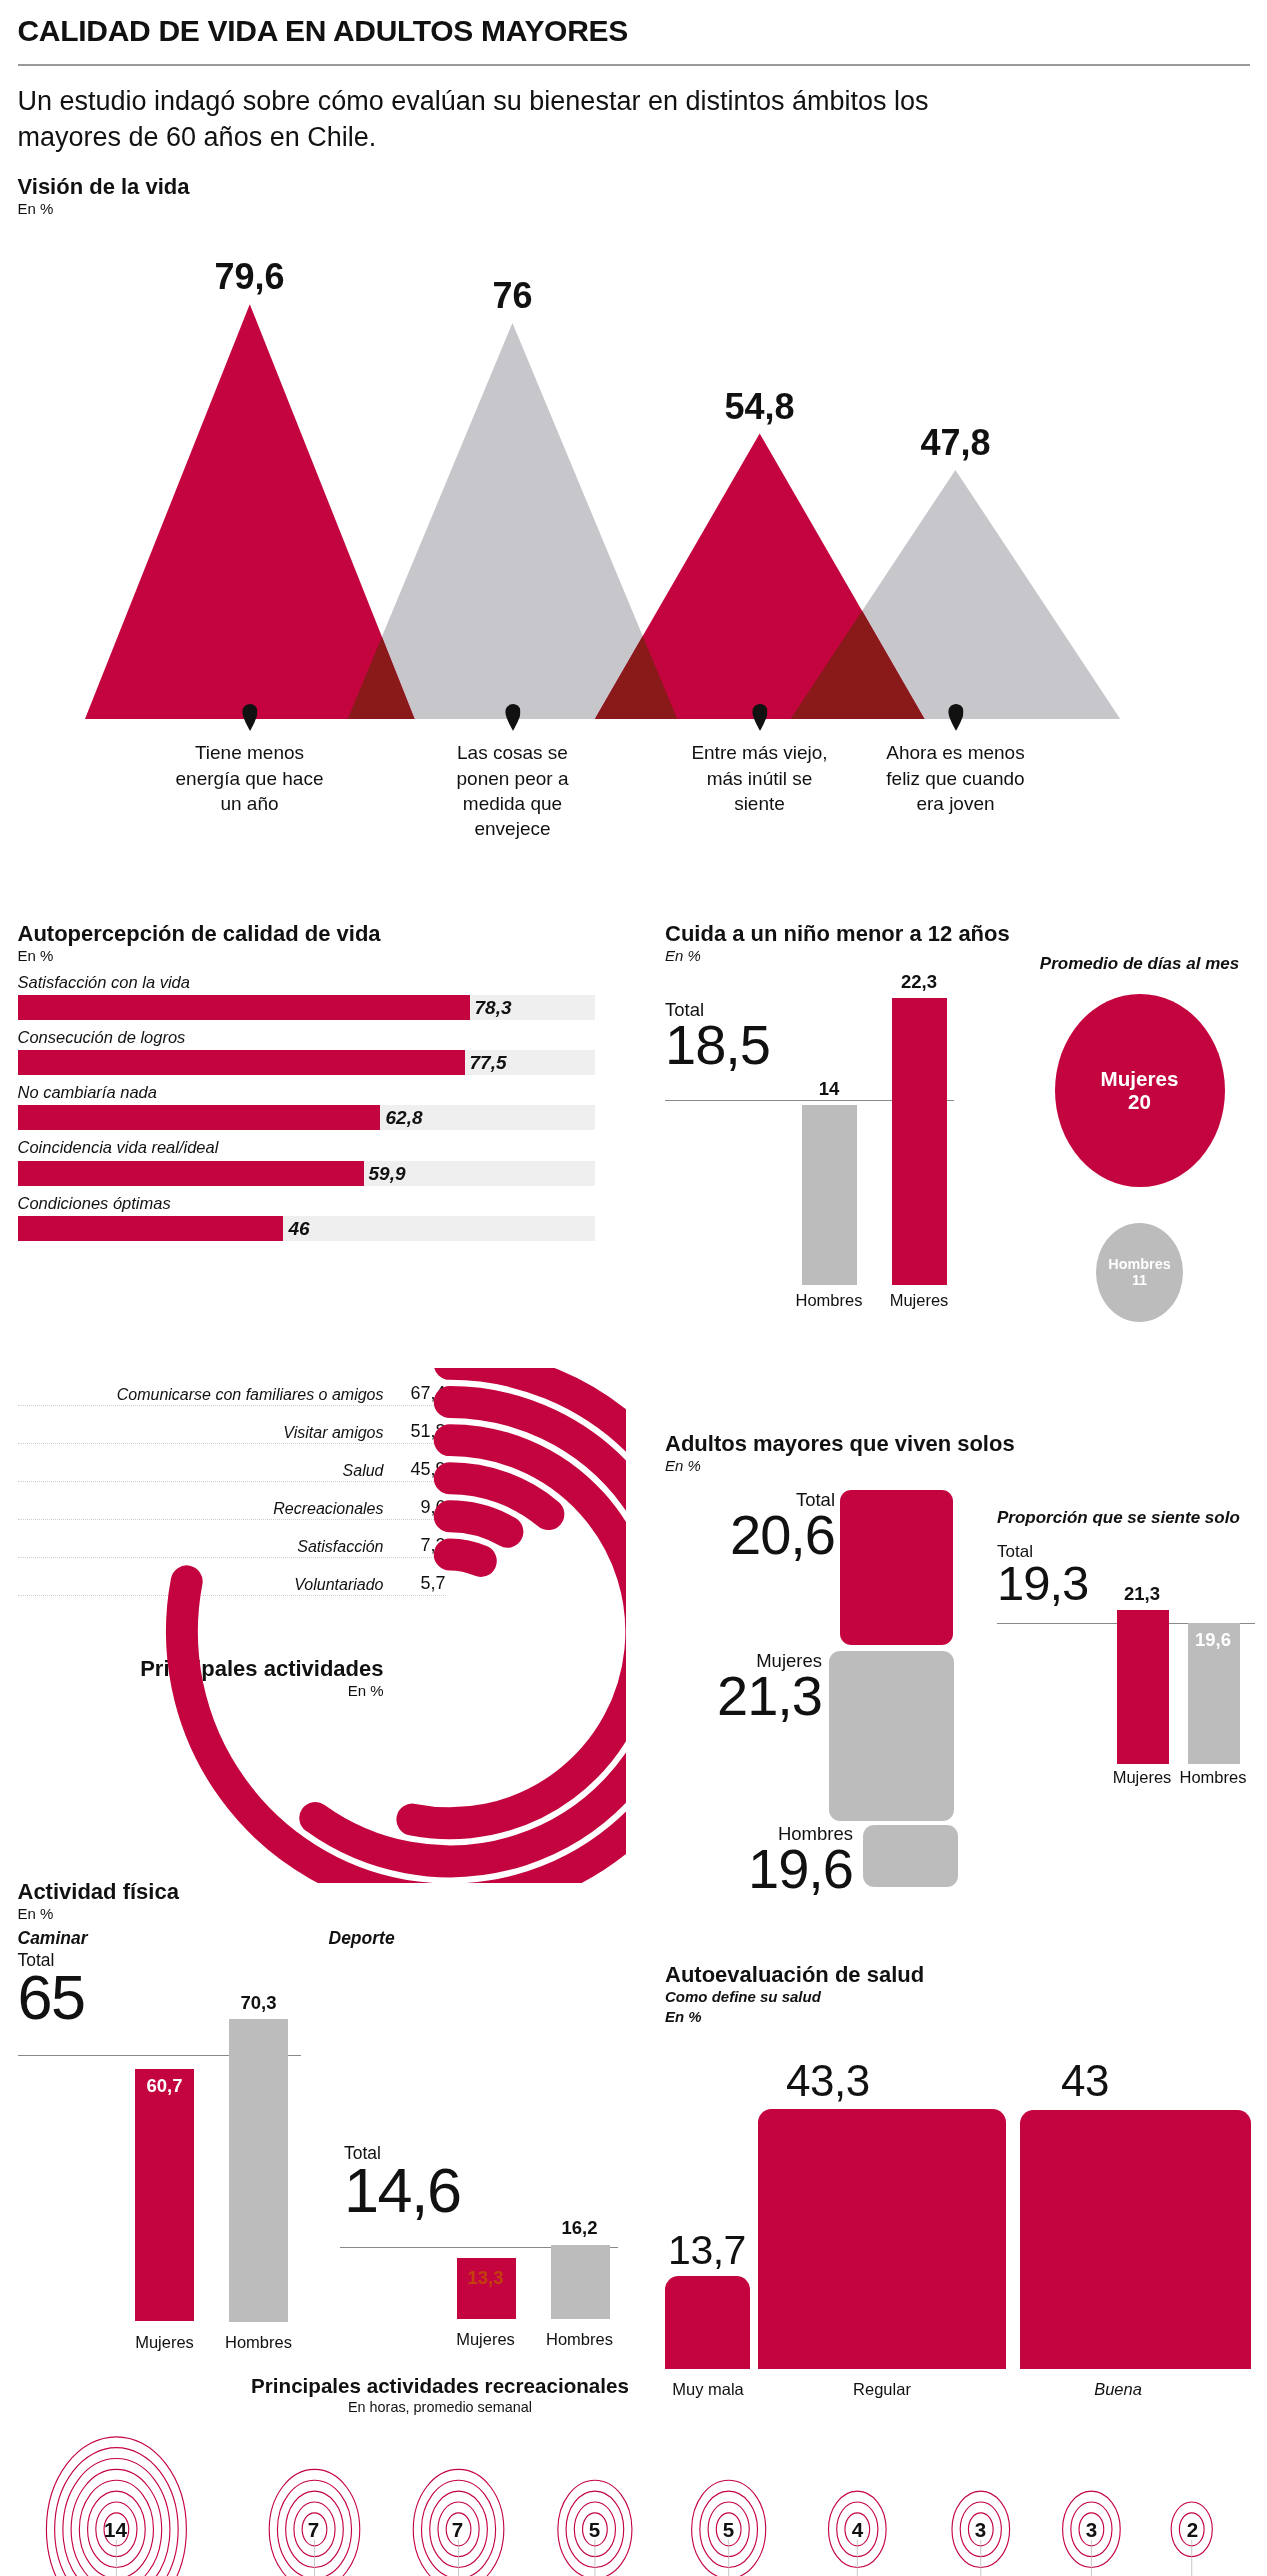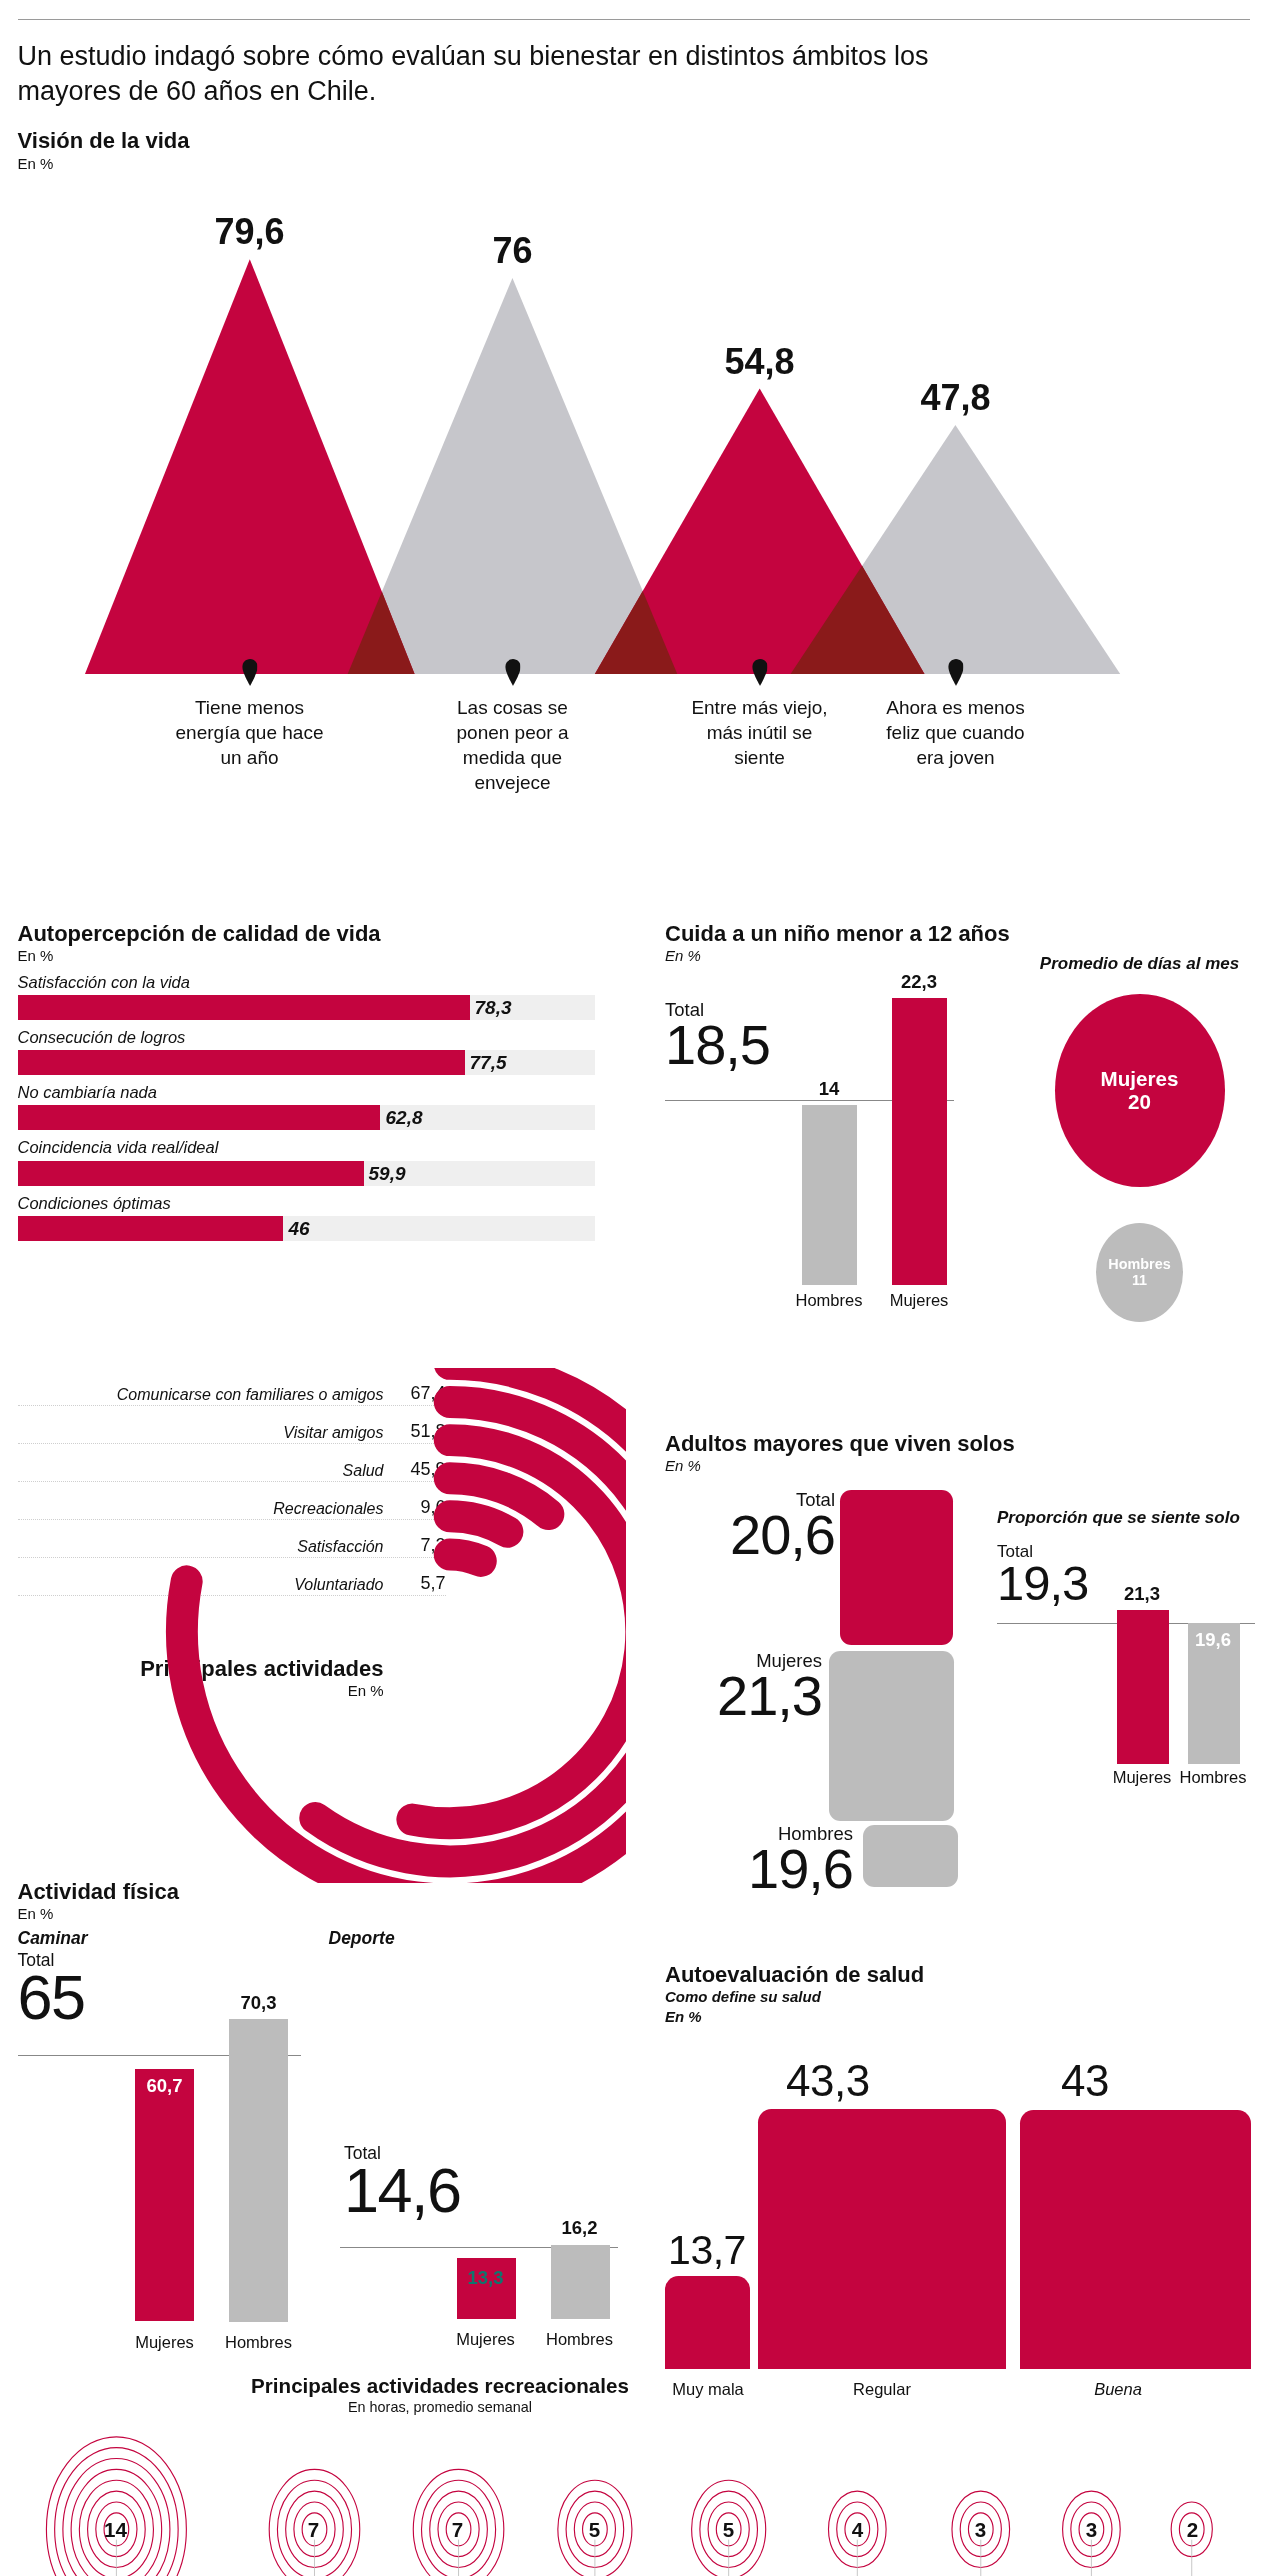--- a/index.html
+++ b/index.html
@@ -65,20 +65,21 @@
               border-bottom:1px dotted #cfcfcf;padding-bottom:1.5px;}
   .radial-row .nm{white-space:nowrap;}
   .radial-row .vl{width:62px;text-align:right;font-style:normal;font-size:18px;}
   .rec-num{position:absolute;font-size:20.6px;font-weight:bold;transform:translate(-50%,-50%);}
 </style>
 </head>
 <body>
 
 <div class="page">
 
+  <div class="title">CALIDAD DE VIDA EN ADULTOS MAYORES</div>
   <div class="rule"></div>
   <div class="standfirst">Un estudio indagó sobre cómo evalúan su bienestar en distintos ámbitos los mayores de 60 años en Chile.</div>
 
   <div style="margin-top:19.6px">
     <div class="sec-h">Visión de la vida</div>
     <div class="sec-sub">En %</div>
   </div>
 
   <div id="vision-wrap">
     <svg id="tri-svg" width="1232" height="443" viewBox="0 0 2392 860">
@@ -294,21 +295,21 @@
 
       <div class="abs" style="left:311px;top:0;width:309px;">
         <div style="font-size:17.5px;font-style:italic;font-weight:bold;">Deporte</div>
         <div style="position:relative;height:422px;">
           <div class="abs" style="left:15.5px;top:196px;">
             <div style="font-size:17.5px;line-height:1">Total</div>
             <div style="font-size:63px;font-weight:300;line-height:0.92;letter-spacing:-1.5px;">14,6</div>
           </div>
           <div class="abs baseline" style="left:11.3px;top:298px;width:278px;"></div>
           <div class="abs" style="left:128px;top:309px;width:59px;height:61px;background:#c4043f;"></div>
-          <div class="col-val" style="left:157px;top:318px;color:#0f766e;">13,3</div>
+          <div class="col-val" style="left:157px;top:318px;color:#c2410c;">13,3</div>
           <div class="col-cat" style="left:157px;top:381px;">Mujeres</div>
           <div class="abs" style="left:222px;top:296px;width:59px;height:74px;background:#bcbcbc;"></div>
           <div class="col-val" style="left:251px;top:268px;">16,2</div>
           <div class="col-cat" style="left:251px;top:381px;">Hombres</div>
         </div>
       </div>
     </div>
   </div>
 
   <div class="abs" style="left:665px;top:1963px;width:587px;">

